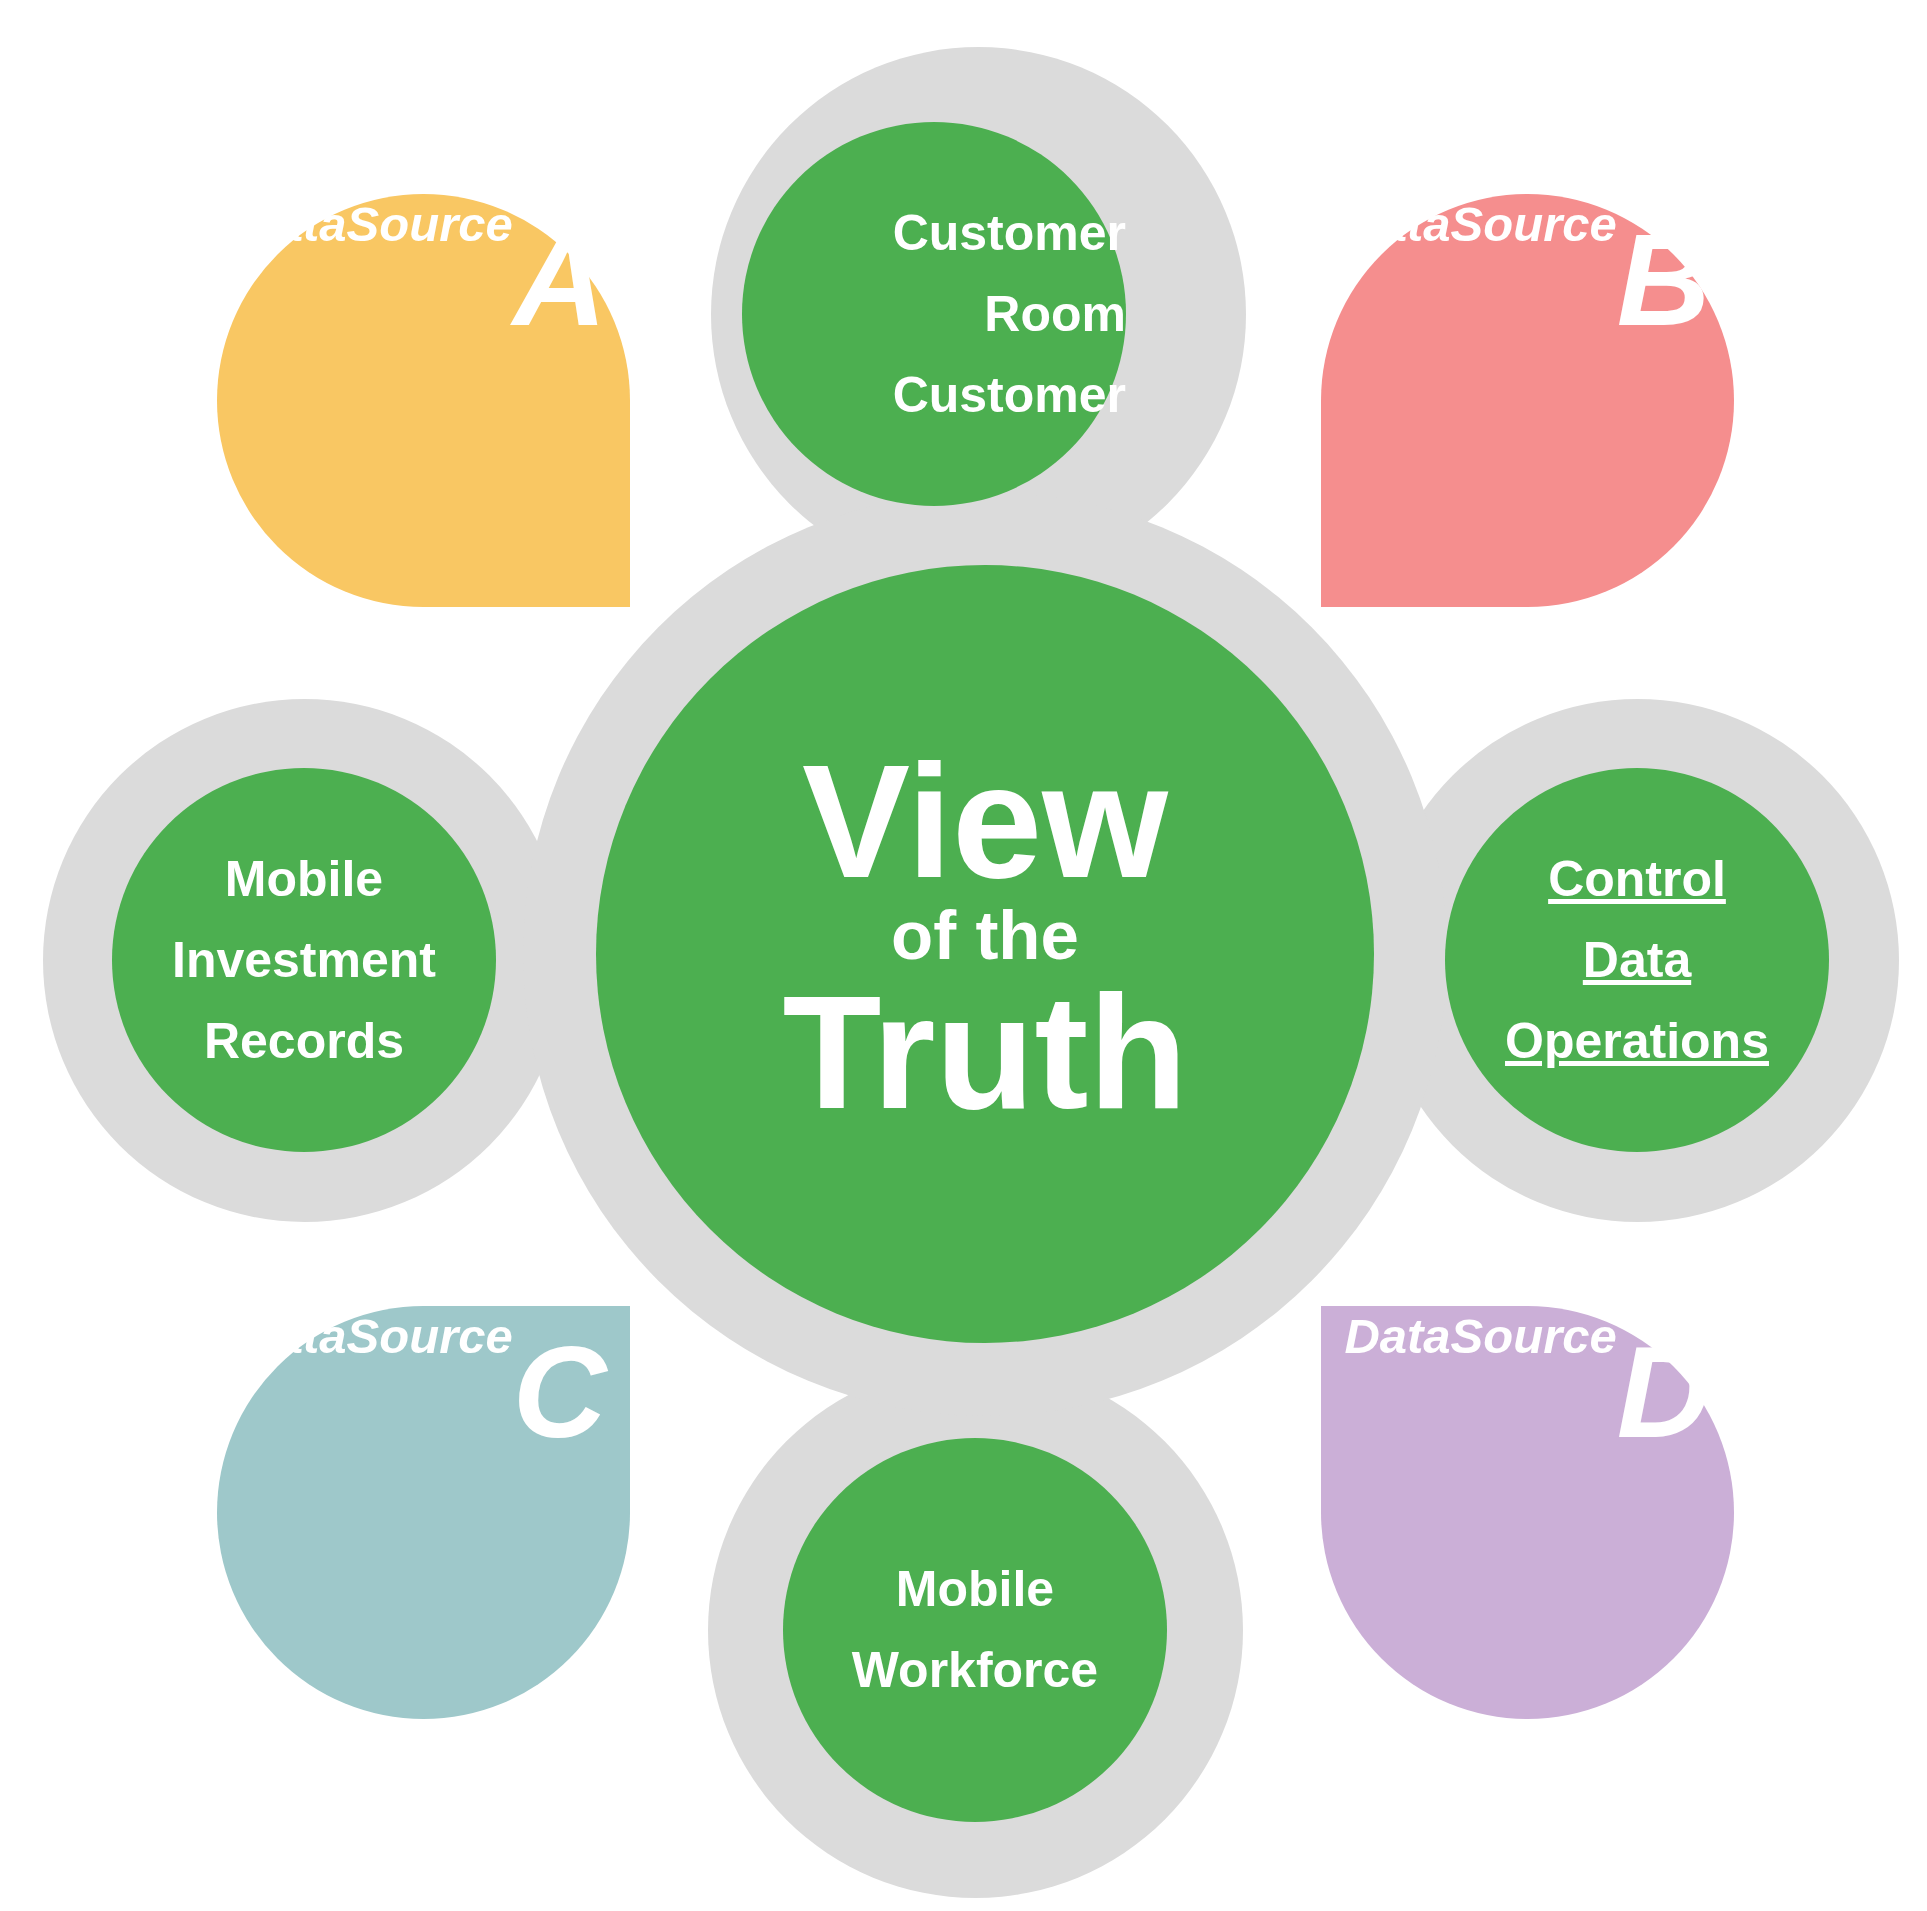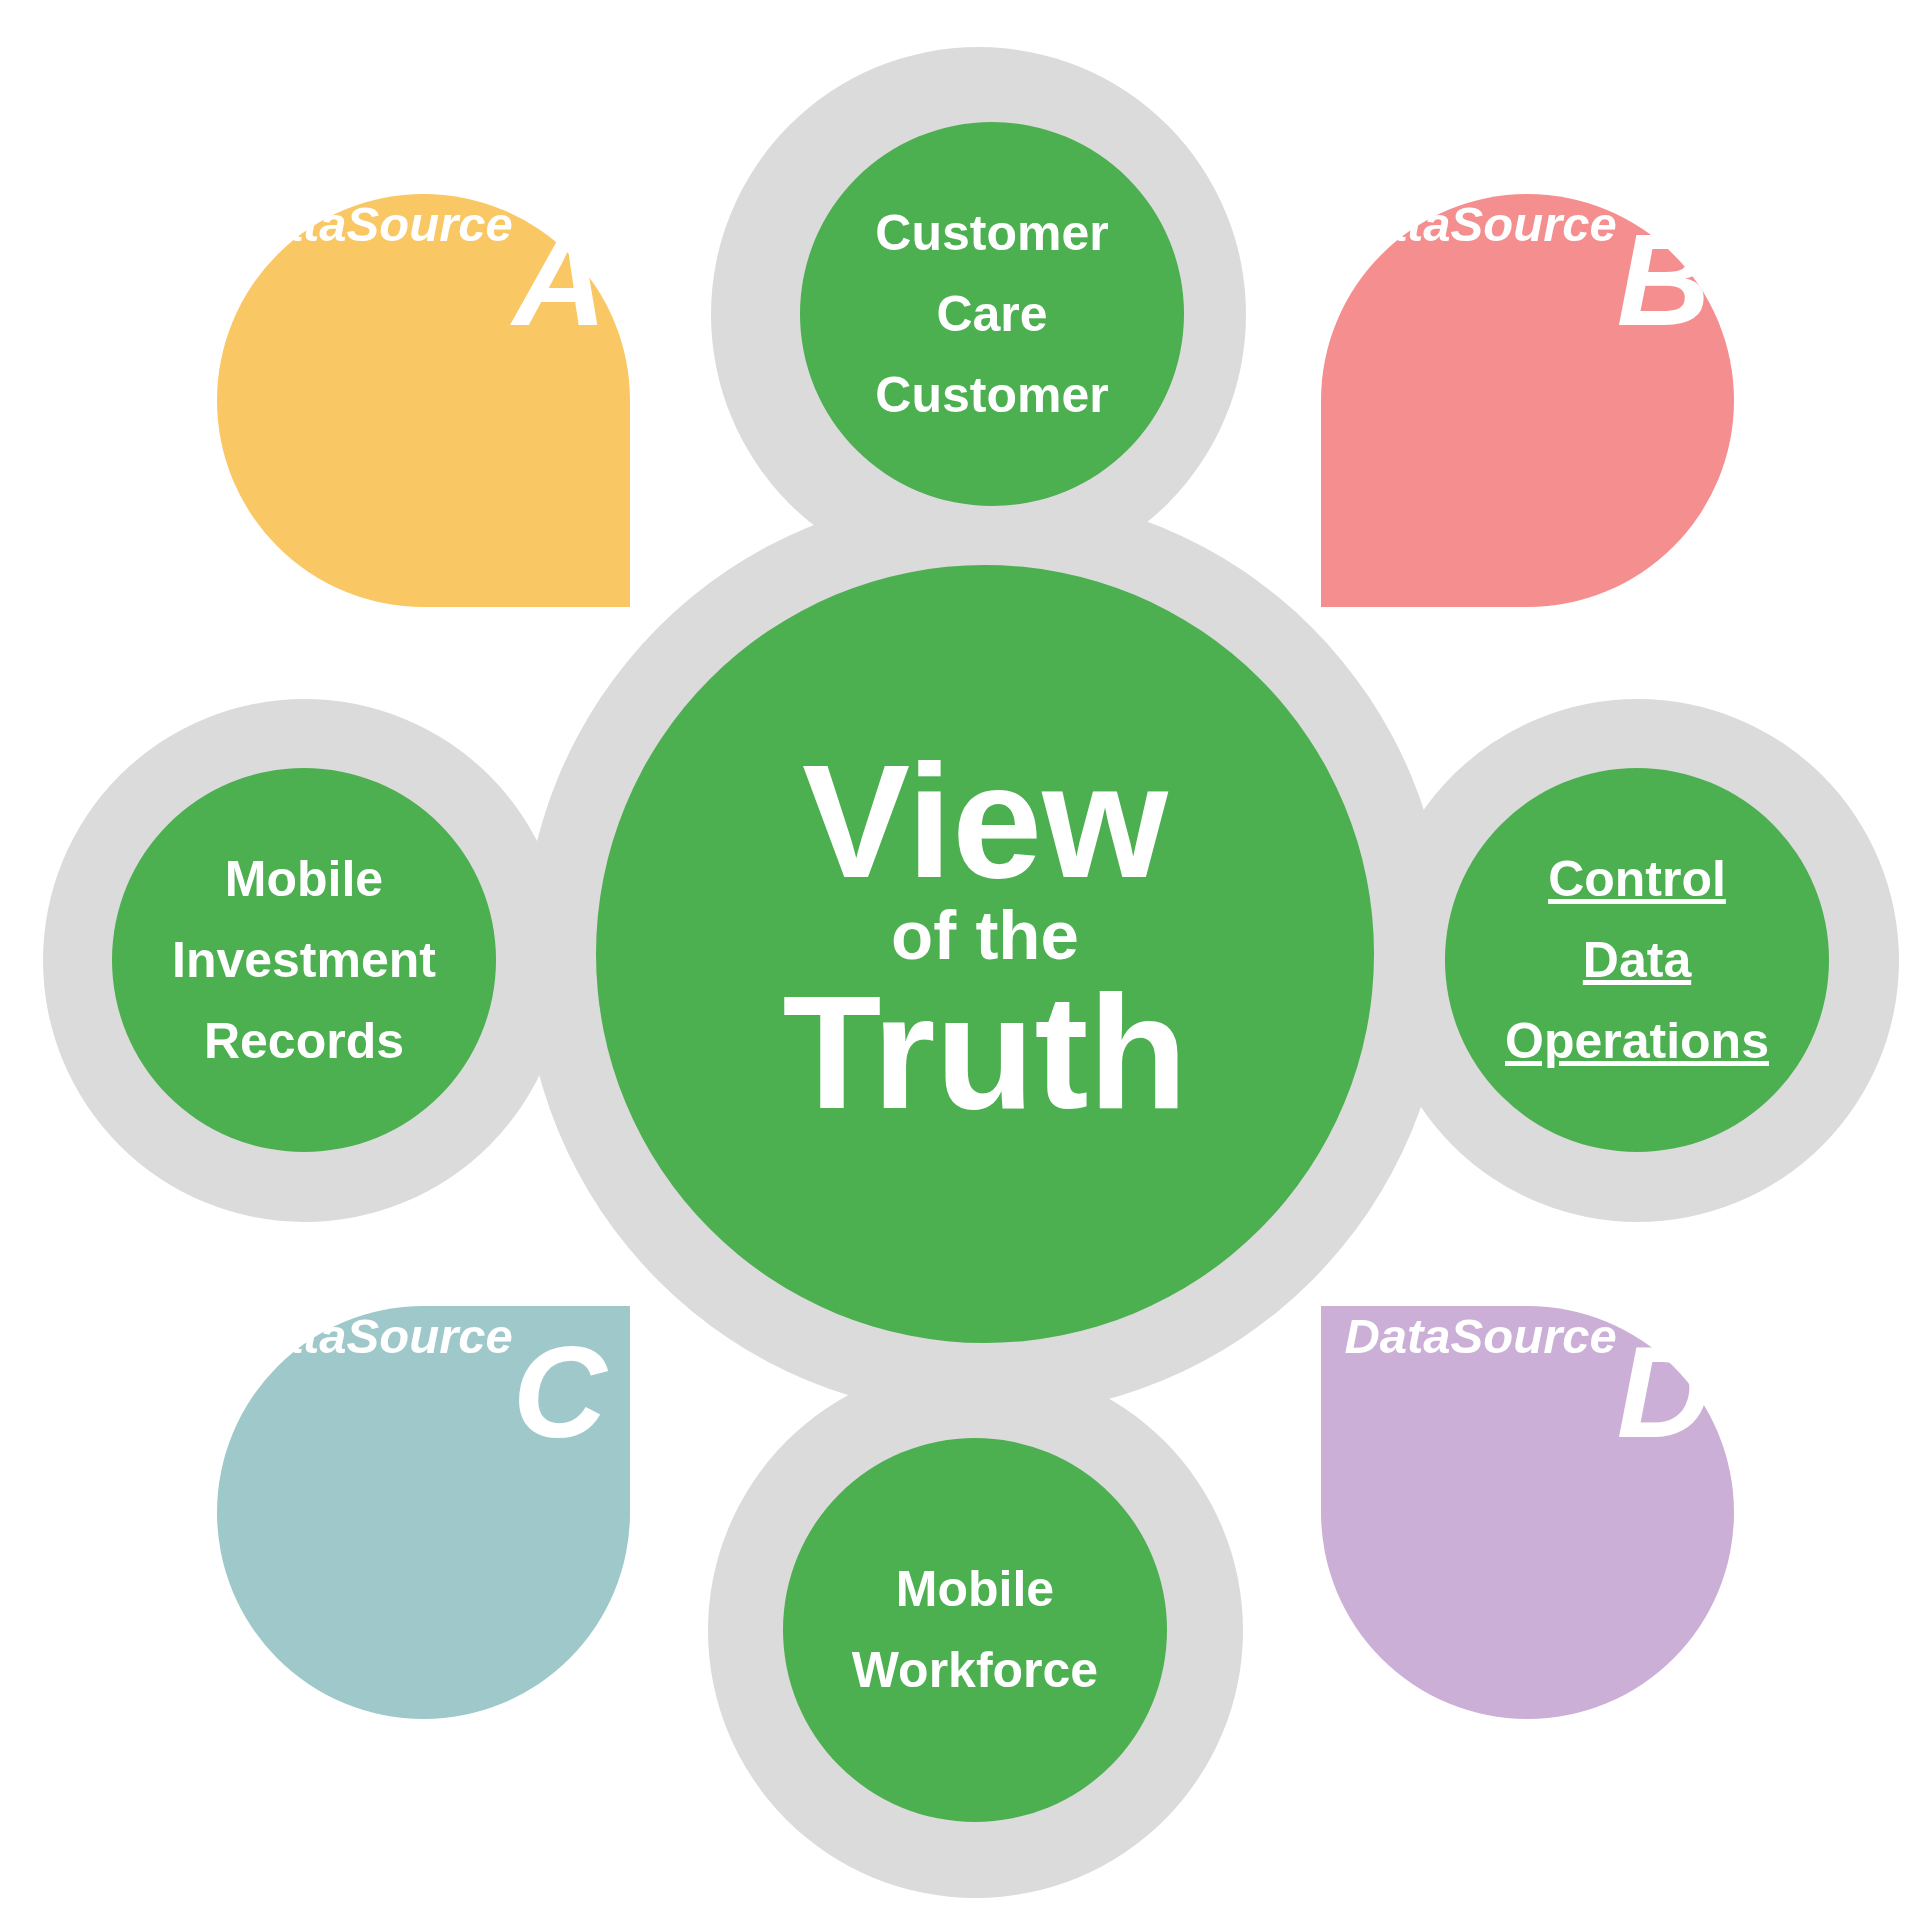--- a/index.html
+++ b/index.html
@@ -33,21 +33,21 @@
   .node {
     position: absolute;
     border-radius: 50%;
     background: #4CAF50;
     display: flex;
     flex-direction: column;
     align-items: center;
     justify-content: center;
     text-align: center;
   }
-  .node-top    { width: 384px; height: 384px; left: 800px;  top: 122px; }
+  .node-top    { width: 384px; height: 384px; left: 742px;  top: 122px; align-items: flex-end; }
   .node-bottom { width: 384px; height: 384px; left: 783px;  top: 1438px; }
   .node-left   { width: 384px; height: 384px; left: 112px;  top: 768px; }
   .node-right  { width: 384px; height: 384px; left: 1445px; top: 768px; text-decoration: underline; }
   .node-center {
     width: 778px; height: 778px; left: 596px; top: 565px;
     padding-bottom: 36px; box-sizing: border-box;
   }
   .node-line   { font-size: 50px;  line-height: 1.62; }
   .center-big  { font-size: 162px; line-height: 0.92; }
   .center-small{ font-size: 69px; line-height: 1.2; }
@@ -100,21 +100,21 @@
   </div>
 
   <div class="source source-d">
     <div class="source-line">Data</div>
     <div class="source-line">Source</div>
     <div class="source-letter">D</div>
   </div>
 
   <div class="node node-top">
     <div class="node-line">Customer</div>
-    <div class="node-line">Care</div>
+    <div class="node-line">Room</div>
     <div class="node-line">Customer</div>
   </div>
 
   <div class="node node-left">
     <div class="node-line">Mobile</div>
     <div class="node-line">Investment</div>
     <div class="node-line">Records</div>
   </div>
 
   <div class="node node-right">

